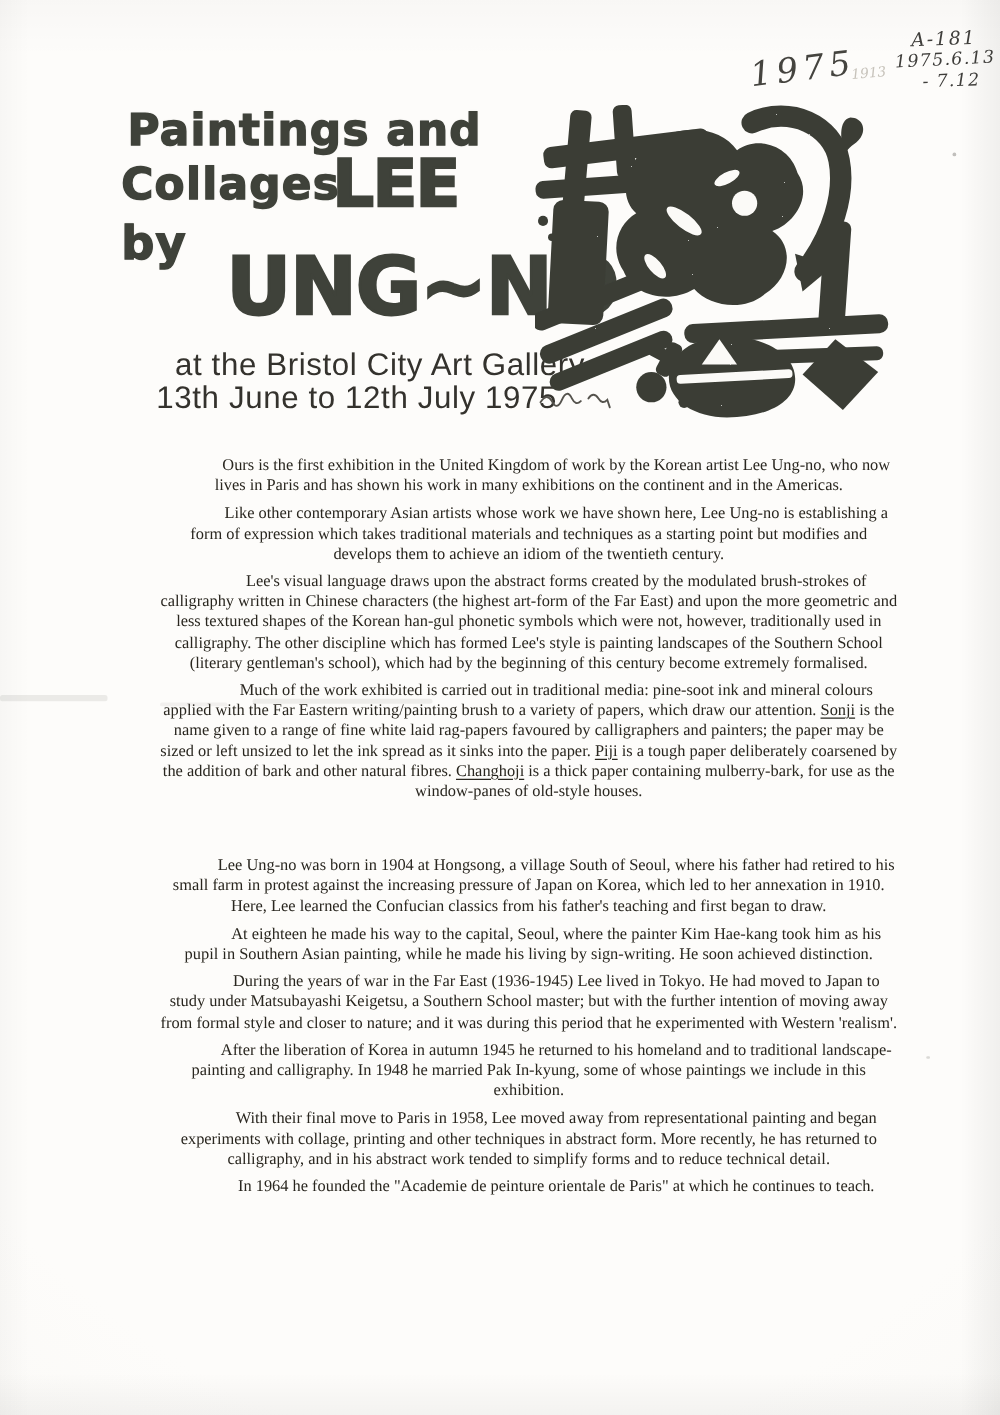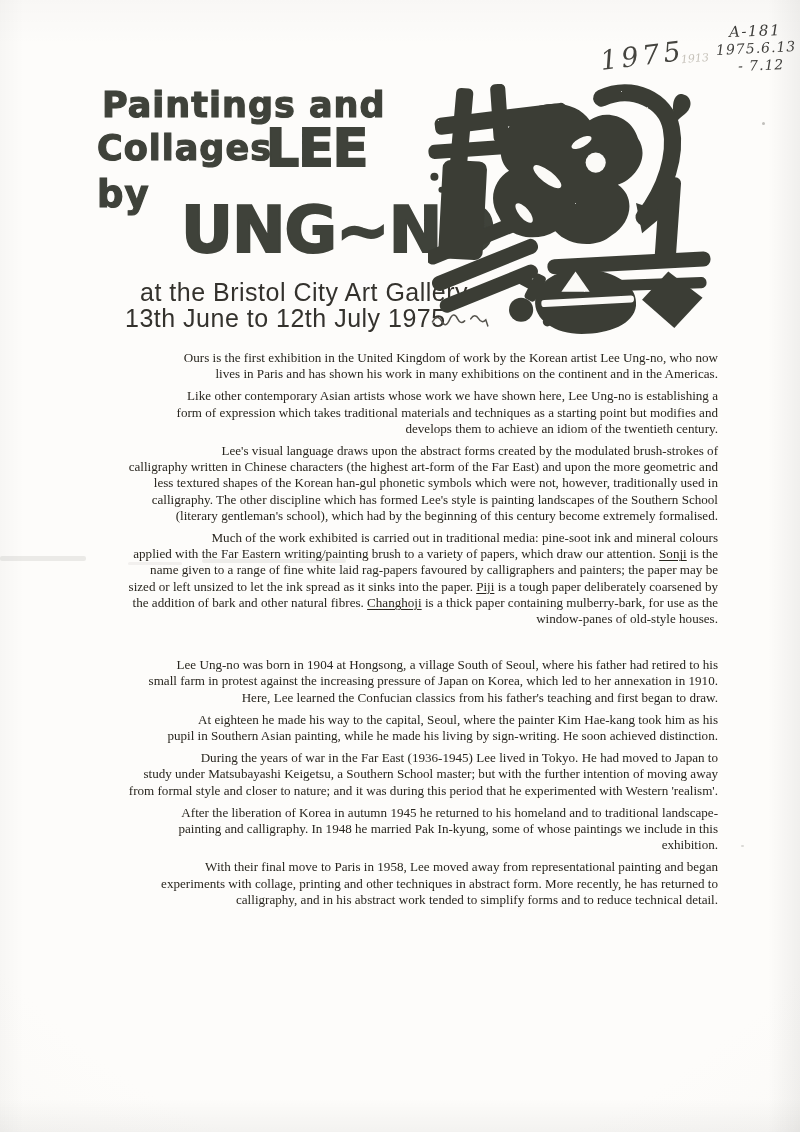--- a/index.html
+++ b/index.html
@@ -55,27 +55,27 @@
     white-space:nowrap;
   }
   #venue{left:140px;top:278px;font-size:25px;}
   #dates{left:125px;top:304px;font-size:25px;}
 
   
   #artwork{position:absolute;left:428px;top:84px;width:288px;height:254px;}
 
   
   #body-text{
-    position:absolute;left:128px;top:350px;width:590px;
+    position:absolute;left:128px;top:364px;width:590px;
     font-size:13.1px;line-height:16.2px;
     color:#29261f;
-    text-align:right;
+    text-align:center;
   }
   #body-text p{margin:0 0 6px 0;text-indent:44px;}
-  #body-text p.section-break{margin-bottom:30px;}
+  #body-text p.section-break{margin-bottom:43px;}
   #body-text u{text-underline-offset:2px;text-decoration-thickness:1px;}
 
   
   .artifact{position:absolute;background:rgba(110,108,102,.12);border-radius:2px;}
   #smudge-1{left:0;top:556px;width:86px;height:5px;}
   #smudge-2{left:128px;top:562px;width:54px;height:3px;background:rgba(110,108,102,.08);}
   #smudge-3{left:202px;top:559px;width:144px;height:4px;background:rgba(110,108,102,.10);}
   #speck-1{left:762px;top:122px;width:3px;height:3px;border-radius:50%;background:rgba(80,78,72,.35);}
   #speck-2{left:741px;top:845px;width:3px;height:2px;background:rgba(80,78,72,.2);}
 </style>
@@ -149,20 +149,21 @@
   <div id="body-text">
       <p>Ours is the first exhibition in the United Kingdom of work by the Korean artist Lee Ung-no, who now lives in Paris and has shown his work in many exhibitions on the continent and in the Americas.</p>
       <p>Like other contemporary Asian artists whose work we have shown here, Lee Ung-no is establishing a form of expression which takes traditional materials and techniques as a starting point but modifies and develops them to achieve an idiom of the twentieth century.</p>
       <p>Lee's visual language draws upon the abstract forms created by the modulated brush-strokes of calligraphy written in Chinese characters (the highest art-form of the Far East) and upon the more geometric and less textured shapes of the Korean han-gul phonetic symbols which were not, however, traditionally used in calligraphy. The other discipline which has formed Lee's style is painting landscapes of the Southern School (literary gentleman's school), which had by the beginning of this century become extremely formalised.</p>
       <p class="section-break">Much of the work exhibited is carried out in traditional media: pine-soot ink and mineral colours applied with the Far Eastern writing/painting brush to a variety of papers, which draw our attention. <u>Sonji</u> is the name given to a range of fine white laid rag-papers favoured by calligraphers and painters; the paper may be sized or left unsized to let the ink spread as it sinks into the paper. <u>Piji</u> is a tough paper deliberately coarsened by the addition of bark and other natural fibres. <u>Changhoji</u> is a thick paper containing mulberry-bark, for use as the window-panes of old-style houses.</p>
       <p>Lee Ung-no was born in 1904 at Hongsong, a village South of Seoul, where his father had retired to his small farm in protest against the increasing pressure of Japan on Korea, which led to her annexation in 1910. Here, Lee learned the Confucian classics from his father's teaching and first began to draw.</p>
       <p>At eighteen he made his way to the capital, Seoul, where the painter Kim Hae-kang took him as his pupil in Southern Asian painting, while he made his living by sign-writing. He soon achieved distinction.</p>
       <p>During the years of war in the Far East (1936-1945) Lee lived in Tokyo. He had moved to Japan to study under Matsubayashi Keigetsu, a Southern School master; but with the further intention of moving away from formal style and closer to nature; and it was during this period that he experimented with Western 'realism'.</p>
       <p>After the liberation of Korea in autumn 1945 he returned to his homeland and to traditional landscape-painting and calligraphy. In 1948 he married Pak In-kyung, some of whose paintings we include in this exhibition.</p>
       <p>With their final move to Paris in 1958, Lee moved away from representational painting and began experiments with collage, printing and other techniques in abstract form. More recently, he has returned to calligraphy, and in his abstract work tended to simplify forms and to reduce technical detail.</p>
+      <p>In 1964 he founded the "Academie de peinture orientale de Paris" at which he continues to teach.</p>
     </div>
 
   <div class="artifact" id="smudge-1"></div>
   <div class="artifact" id="smudge-2"></div>
   <div class="artifact" id="smudge-3"></div>
   <div class="artifact" id="speck-1"></div>
   <div class="artifact" id="speck-2"></div>
 
 </div>
 

